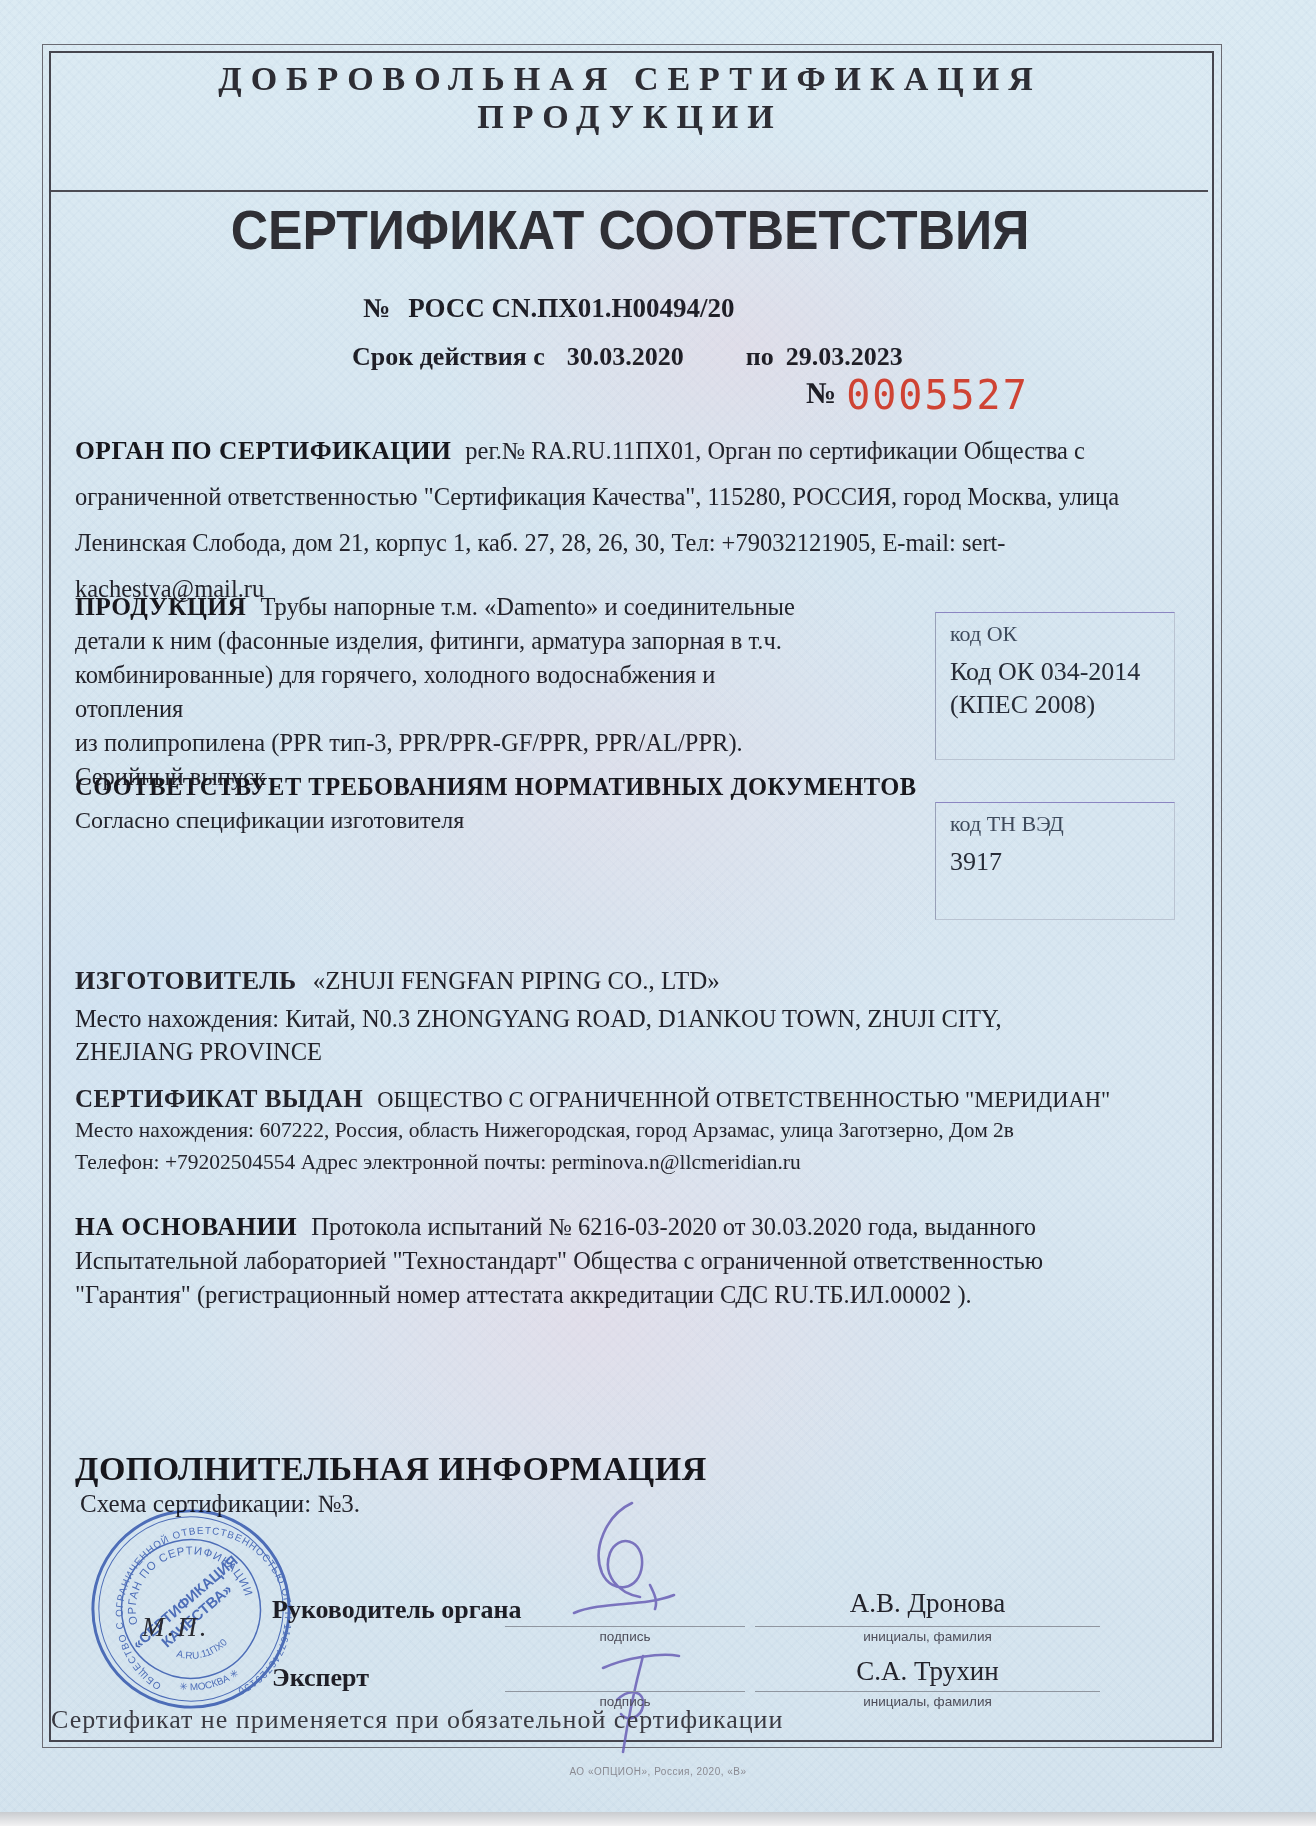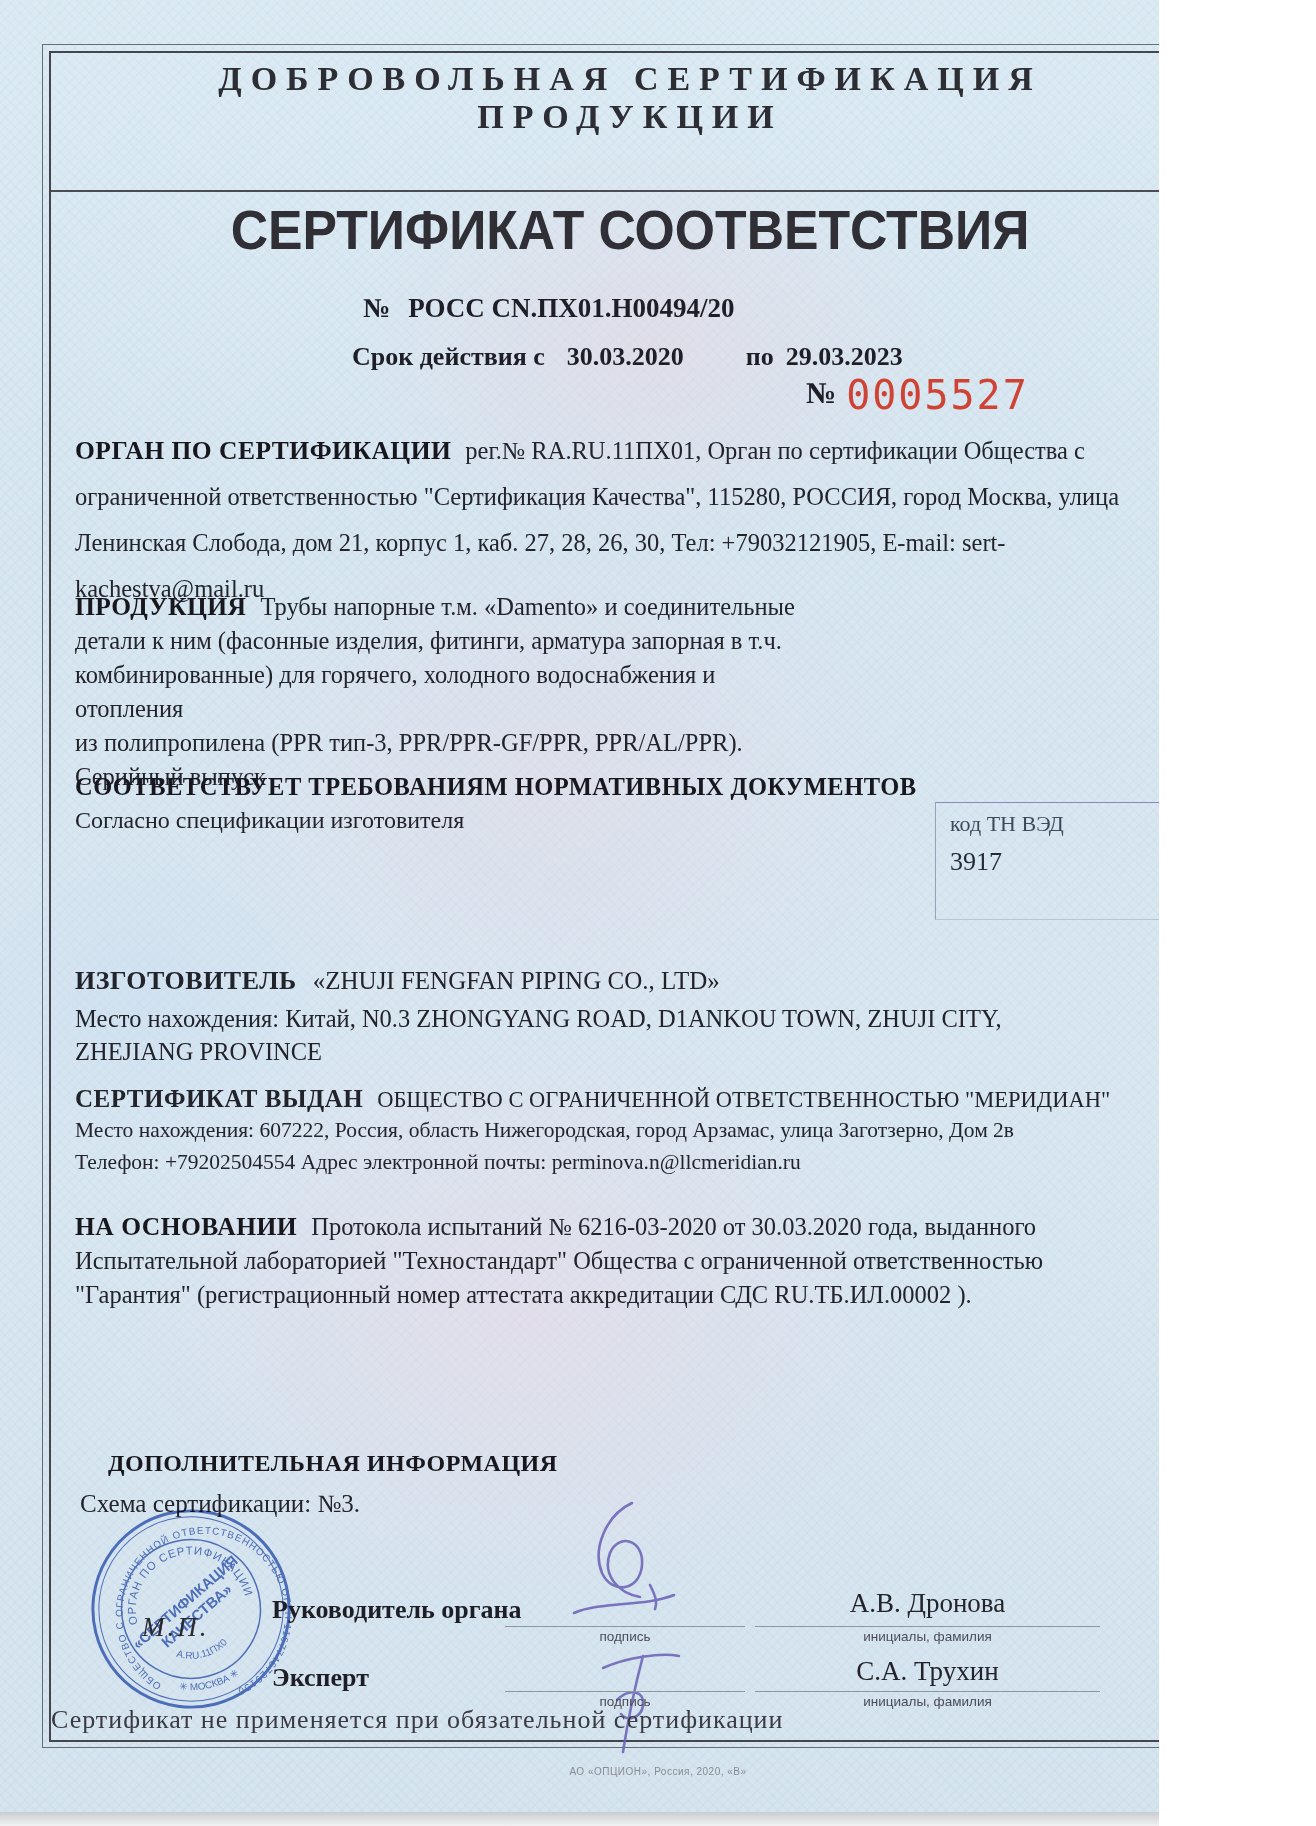--- a/index.html
+++ b/index.html
@@ -1,17 +1,17 @@
 <!DOCTYPE html>
 <html><head>
 <meta charset="utf-8">
 <style>
   html,body{margin:0;padding:0;background:#ffffff;}
   #canvas{
-    position:relative;width:1159px;height:1826px;overflow:hidden;
+    position:relative;width:1316px;height:1826px;overflow:hidden;
     background:
       radial-gradient(ellipse 420px 300px at 56% 19%, rgba(236,206,220,.38), transparent 70%),
       radial-gradient(ellipse 520px 380px at 48% 43%, rgba(238,210,224,.30), transparent 70%),
       radial-gradient(ellipse 560px 420px at 45% 72%, rgba(240,212,226,.42), transparent 70%),
       radial-gradient(ellipse 300px 240px at 12% 55%, rgba(200,220,240,.5), transparent 70%),
       repeating-linear-gradient(45deg, rgba(140,170,205,.05) 0 2px, rgba(255,255,255,0) 2px 7px),
       repeating-linear-gradient(-45deg, rgba(140,170,205,.05) 0 2px, rgba(255,255,255,0) 2px 7px),
       linear-gradient(180deg,#dcebf3 0%, #d7e6f0 30%, #d9e7f1 60%, #d5e4ee 100%);
     font-family:"Liberation Serif","DejaVu Serif",serif;color:#23232b;
   }
@@ -49,21 +49,21 @@
   .compliance-text{left:75px;top:807px;font-size:24px;}
   .manuf{left:75px;top:966px;width:1080px;}
   .manuf .line1 b{font-size:26px;margin-right:16px;letter-spacing:.5px;text-align:right;}
   .manuf .line1 span{font-size:25px;}
   .manuf .addr{font-size:24.5px;line-height:33px;margin-top:6px;white-space:pre-line;}
   .issued{left:75px;top:1085px;width:1085px;}
   .issued .line1 b{font-size:25px;margin-right:14px;letter-spacing:.5px;}
   .issued .line1 span{font-size:22.5px;}
   .issued .addr,.issued .contacts{font-size:21.5px;line-height:29px;margin-top:3px;}
   .basis{left:75px;top:1210px;width:1080px;line-height:34px;}
-  .add-label{left:75px;top:1450px;font-size:24px;font-weight:bold;letter-spacing:.5px;color:#17171d;margin-left:33px;}
+  .add-label{left:75px;top:1450px;font-size:34px;font-weight:bold;letter-spacing:.5px;color:#17171d;}
   .add-text{left:80px;top:1490px;font-size:25px;}
   .stamp{left:82px;top:1500px;width:218px;height:218px;transform:rotate(-14deg);
     opacity:.85;mix-blend-mode:multiply;}
   .mp-note{left:142px;top:1612px;font-size:27px;letter-spacing:3px;color:#2a2a30;font-style:italic;}
   .sig-role1{left:272px;top:1595px;font-size:26px;font-weight:bold;color:#1e1e26;}
   .sig-role2{left:272px;top:1663px;font-size:26px;font-weight:bold;color:#1e1e26;}
   .sig-line{height:0;border-top:1.5px solid #9096a0;}
   .l1a{left:505px;top:1626px;width:240px;}
   .l1b{left:755px;top:1626px;width:345px;}
   .l2a{left:505px;top:1691px;width:240px;}
@@ -114,20 +114,25 @@
 ограниченной ответственностью "Сертификация Качества", 115280, РОССИЯ, город Москва, улица
 Ленинская Слобода, дом 21, корпус 1, каб. 27, 28, 26, 30, Тел: +79032121905, E-mail: sert-
 kachestva@mail.ru</span></div>
 
   <div class="abs para product"><b>ПРОДУКЦИЯ</b><span>Трубы напорные т.м. «Damento» и соединительные
 детали к ним (фасонные изделия, фитинги, арматура запорная в т.ч.
 комбинированные) для горячего, холодного водоснабжения и отопления
 из полипропилена (PPR тип-3, PPR/PPR-GF/PPR, PPR/AL/PPR).
 Серийный выпуск</span></div>
 
+  <div class="abs codebox okbox">
+    <div class="cb-label">код ОК</div>
+    <div class="cb-value">Код ОК 034-2014
+(КПЕС 2008)</div>
+  </div>
 
   <div class="abs compliance-text">Согласно спецификации изготовителя</div>
   <div class="abs compliance-label">СООТВЕТСТВУЕТ ТРЕБОВАНИЯМ НОРМАТИВНЫХ ДОКУМЕНТОВ</div>
 
   <div class="abs codebox tnvedbox">
     <div class="cb-label">код ТН ВЭД</div>
     <div class="cb-value">3917</div>
   </div>
 
   <div class="abs manuf">

